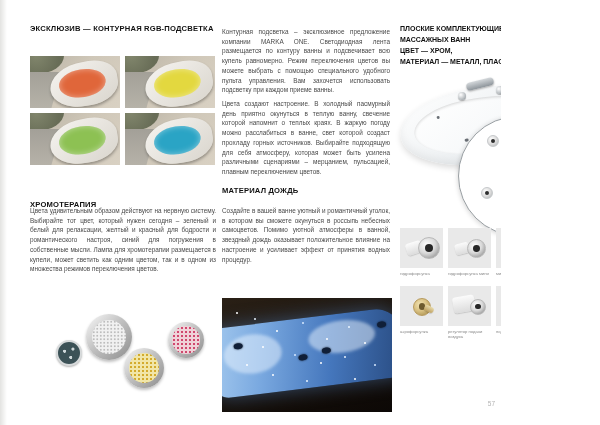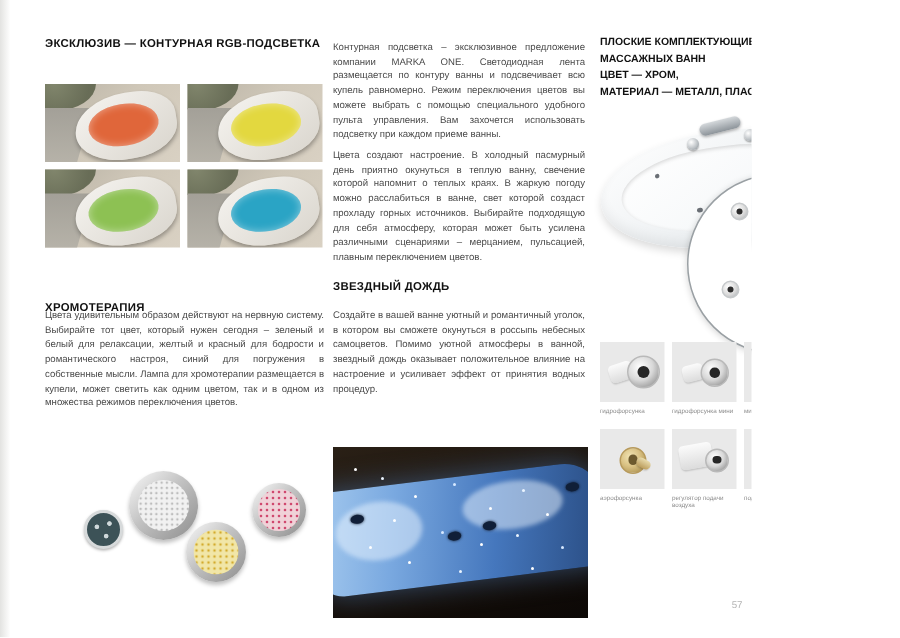--- a/index.html
+++ b/index.html
@@ -148,21 +148,21 @@
       <div class="lamp lamp-ring" style="left:138px;top:22px;width:36px;height:36px;">
         <div class="lamp-face face-pink"></div>
       </div>
     </div>
   </div>
 
   <div class="col col-mid">
     <div class="body-text abs" style="top:27px;left:0;width:168px;">Контурная подсветка – эксклюзивное предложение компании MARKA ONE. Светодиодная лента размещается по контуру ванны и подсвечивает всю купель равномерно. Режим переключения цветов вы можете выбрать с помощью специального удобного пульта управления. Вам захочется использовать подсветку при каждом приеме ванны.</div>
     <div class="body-text abs" style="top:99px;left:0;width:168px;">Цвета создают настроение. В холодный пасмурный день приятно окунуться в теплую ванну, свечение которой напомнит о теплых краях. В жаркую погоду можно расслабиться в ванне, свет которой создаст прохладу горных источников. Выбирайте подходящую для себя атмосферу, которая может быть усилена различными сценариями – мерцанием, пульсацией, плавным переключением цветов.</div>
 
-    <div class="sec-title abs" style="top:186px;left:0;">ЗВЕЗДНЫЙ ДОЖДЬ</div>
+    <div class="sec-title abs" style="top:186px;left:0;">МАТЕРИАЛ ДОЖДЬ</div>
     <div class="body-text abs" style="top:206px;left:0;width:168px;">Создайте в вашей ванне уютный и романтичный уголок, в котором вы сможете окунуться в россыпь небесных самоцветов. Помимо уютной атмосферы в ванной, звездный дождь оказывает положительное влияние на настроение и усиливает эффект от принятия водных процедур.</div>
 
     <div class="stars">
       <div class="star-tub">
         <div class="seat" style="left:8%;top:14%;width:30%;height:56%;"></div>
         <div class="seat" style="left:52%;top:10%;width:34%;height:46%;"></div>
         <div class="sjet" style="left:14%;top:24%;"></div>
         <div class="sjet" style="left:46%;top:52%;"></div>
         <div class="sjet" style="left:58%;top:46%;"></div>
         <div class="sjet" style="left:88%;top:18%;"></div>

